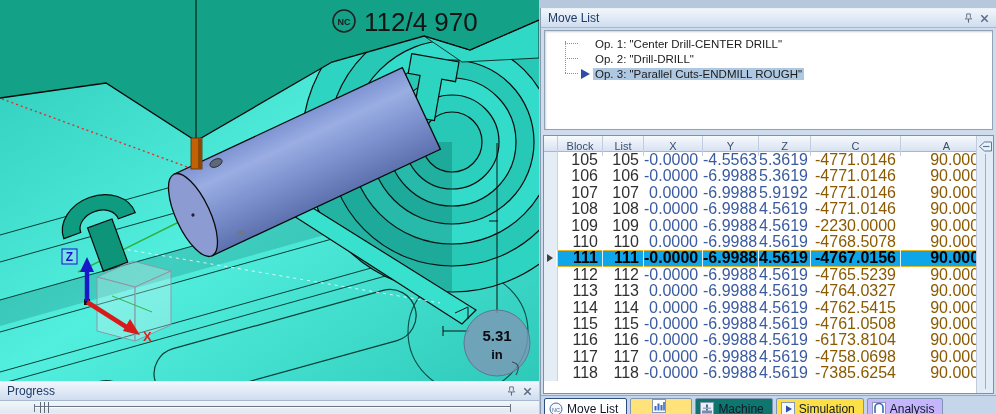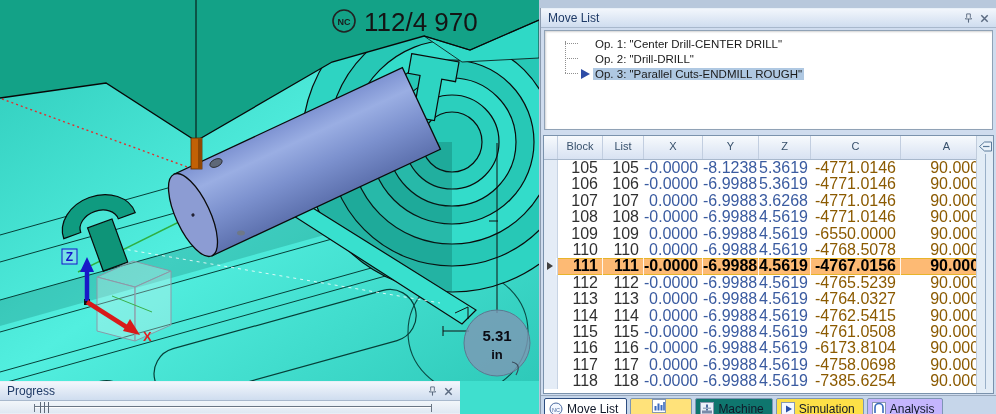--- a/index.html
+++ b/index.html
@@ -20,21 +20,21 @@
   .dock-header {
     height:20px; display:flex; align-items:center;
     background:linear-gradient(#F2F6FC,#CFDDEF);
     border-top:1px solid #E8F0F8; border-bottom:1px solid #A8B8CC;
     color:#1E3A66; font-size:12px; padding:0 4px 0 7px;
   }
   .dock-header .dock-title { flex:1 1 auto; }
   .dock-btn { width:16px; height:15px; display:flex; align-items:center; justify-content:center; cursor:default; }
   .dock-btn svg { display:block; }
 
-  #progress-panel { position:absolute; left:0; top:381px; width:460px; height:33px; background:#E8EEF6; }
+  #progress-panel { position:absolute; left:0; top:381px; width:539px; height:33px; background:#E8EEF6; }
   #progress-body { position:relative; height:12px; background:linear-gradient(#F2F6FA,#E0E8F2); }
   #progress-track { position:absolute; left:34px; right:28px; top:5px; height:2px;
     border-top:1px solid #6A7684; border-bottom:1px solid #FDFDFD; }
   #progress-track:before, #progress-track:after { content:""; position:absolute; top:-3px; width:1px; height:8px; background:#6A7684; }
   #progress-track:before { left:0; } #progress-track:after { right:0; }
   #progress-handle { position:absolute; left:39px; top:1px; width:13px; height:11px;
     background:repeating-linear-gradient(90deg,#5E6A78 0 1px,transparent 1px 4px);
     background-size:10px 100%; background-position:1px 0; background-repeat:no-repeat; }
 
   
@@ -50,30 +50,30 @@
   .op-arrow { width:10px; height:10px; margin-right:2px; flex:0 0 10px; position:relative; }
   .op-row.sel .op-arrow:before { content:""; position:absolute; left:0; top:0;
     border-left:9px solid #2E4DA6; border-top:5px solid transparent; border-bottom:5px solid transparent; }
   .op-label { padding:0 2px; white-space:nowrap; }
   .op-row.sel .op-label { background:#AFC8E2; }
 
   
   #move-table { position:absolute; left:2px; right:2px; top:127px; bottom:28px;
     background:#FFFFFF; border:1px solid #7A92AC; overflow:hidden; }
   .thead-row, .trow { display:grid; grid-template-columns:14px 45px 41px 59px 56px 52px 90px 1fr; }
-  .thead-row { height:24px; line-height:20px;
+  .thead-row { height:16px; line-height:20px;
     background:linear-gradient(#F7FAFD,#D8E2F2); border-bottom:1px solid #A8B8CC; }
   .thead-row .hcell { text-align:center; font-size:11px; color:#37506B; border-right:1px solid #C2CEE0; }
   .trow { height:16.4px; line-height:16.4px; font-size:16px; }
   .cell { text-align:right; padding-right:5px; white-space:nowrap; overflow:hidden; }
   .cell.col-sel { padding:0; text-align:center; background:#E4ECF6; border-right:1px solid #C8D4E4; position:relative; }
   .cell.col-block, .cell.col-move { color:#303030; }
   .cell.col-x, .cell.col-y, .cell.col-z { color:#3A5BA0; }
   .cell.col-c, .cell.col-a { color:#8B5A00; }
-  .trow.sel { background:#fdba74; font-weight:bold;
+  .trow.sel { background:#0ea5e9; font-weight:bold;
     box-shadow:inset 0 1px 0 #E8B42A, inset 0 -1px 0 #E8B42A; }
   .trow.sel .cell { color:#000000; box-shadow:inset -1px 0 0 rgba(255,255,255,0.85); }
   .trow.sel .cell.col-sel { background:#E4ECF6; }
   .row-arrow { display:none; position:absolute; left:3px; top:4px; width:0; height:0;
     border-left:6px solid #404040; border-top:4px solid transparent; border-bottom:4px solid transparent; }
   .trow.sel .row-arrow { display:block; }
 
   #vscroll { position:absolute; right:0; top:0; bottom:0; width:17px;
     background:#E2ECF6; border-left:1px solid #C0CCDC; }
   #vscroll .vline { position:absolute; left:8px; top:18px; bottom:4px; width:1px; background:#9AB0C8; }
@@ -276,63 +276,63 @@
           <div class="hcell">Z</div>
           <div class="hcell">C</div>
           <div class="hcell">A</div>
         </div>
       <div id="move-rows">
           <div class="trow">
             <div class="cell col-sel"></div>
             <div class="cell col-block">105</div>
             <div class="cell col-move">105</div>
             <div class="cell col-x">-0.0000</div>
-            <div class="cell col-y">-8.1238</div>
+            <div class="cell col-y">-4.5563</div>
             <div class="cell col-z">5.3619</div>
             <div class="cell col-c">-4771.0146</div>
             <div class="cell col-a">90.0000</div>
           </div>
           <div class="trow">
             <div class="cell col-sel"></div>
             <div class="cell col-block">106</div>
             <div class="cell col-move">106</div>
             <div class="cell col-x">-0.0000</div>
             <div class="cell col-y">-6.9988</div>
             <div class="cell col-z">5.3619</div>
             <div class="cell col-c">-4771.0146</div>
             <div class="cell col-a">90.0000</div>
           </div>
           <div class="trow">
             <div class="cell col-sel"></div>
             <div class="cell col-block">107</div>
             <div class="cell col-move">107</div>
             <div class="cell col-x">0.0000</div>
             <div class="cell col-y">-6.9988</div>
-            <div class="cell col-z">3.6268</div>
+            <div class="cell col-z">5.9192</div>
             <div class="cell col-c">-4771.0146</div>
             <div class="cell col-a">90.0000</div>
           </div>
           <div class="trow">
             <div class="cell col-sel"></div>
             <div class="cell col-block">108</div>
             <div class="cell col-move">108</div>
             <div class="cell col-x">-0.0000</div>
             <div class="cell col-y">-6.9988</div>
             <div class="cell col-z">4.5619</div>
             <div class="cell col-c">-4771.0146</div>
             <div class="cell col-a">90.0000</div>
           </div>
           <div class="trow">
             <div class="cell col-sel"></div>
             <div class="cell col-block">109</div>
             <div class="cell col-move">109</div>
             <div class="cell col-x">0.0000</div>
             <div class="cell col-y">-6.9988</div>
             <div class="cell col-z">4.5619</div>
-            <div class="cell col-c">-6550.0000</div>
+            <div class="cell col-c">-2230.0000</div>
             <div class="cell col-a">90.0000</div>
           </div>
           <div class="trow">
             <div class="cell col-sel"></div>
             <div class="cell col-block">110</div>
             <div class="cell col-move">110</div>
             <div class="cell col-x">0.0000</div>
             <div class="cell col-y">-6.9988</div>
             <div class="cell col-z">4.5619</div>
             <div class="cell col-c">-4768.5078</div>

